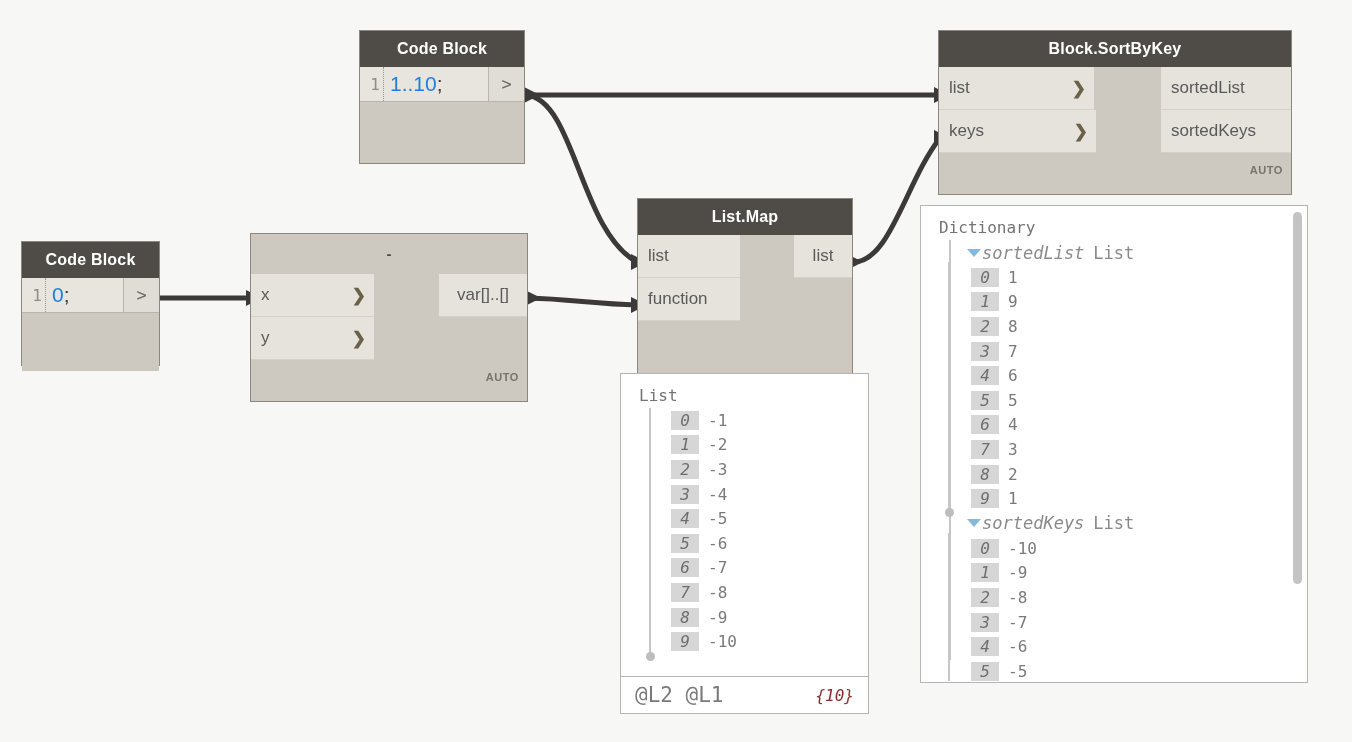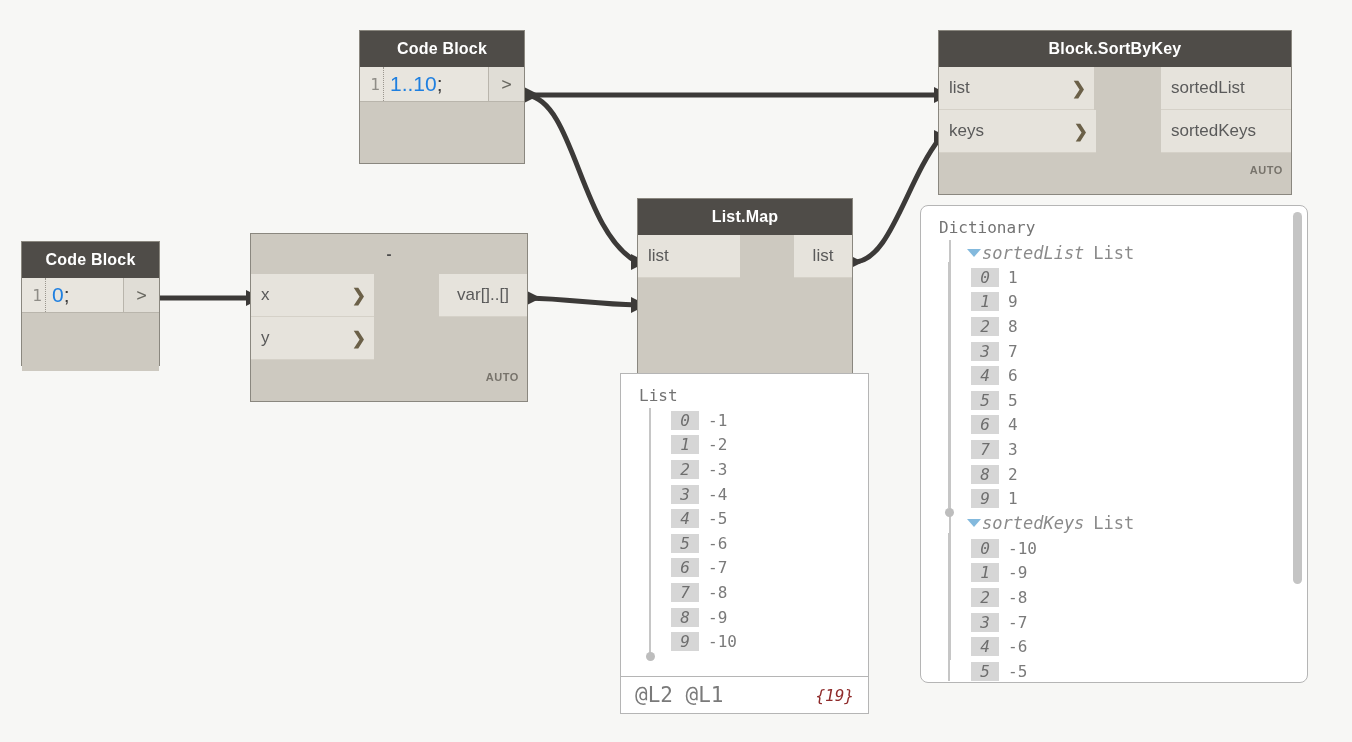--- a/index.html
+++ b/index.html
@@ -211,20 +211,23 @@
       <div class="port-row">
         <div class="port-in" style="width:102px;">
           <span>list</span>
         </div>
         <div class="port-gap"></div>
         <div class="port-out" style="width:58px;justify-content:center;">
           <span>list</span>
         </div>
       </div>
       <div class="port-row">
+        <div class="port-in" style="width:102px;">
+          <span>function</span>
+        </div>
         <div class="port-gap"></div>
       </div>
     </div>
     <div class="node-foot"></div>
   </div>
 
   <div class="node" style="left:938px;top:29px;width:354px;height:165px;">
     <div class="node-header">Block.SortByKey</div>
     <div class="ports">
       <div class="port-row">
@@ -298,25 +301,25 @@
             </div>
             <div class="tree-row">
               <span class="idx">9</span>
               <span class="val">-10</span>
             </div>
           </div>
       </div>
     </div>
     <div class="panel-foot">
       <span class="foot-lvl">@L2 @L1</span>
-      <span class="foot-count">{19}</span>
-    </div>
-  </div>
-
-  <div class="panel" style="left:920px;top:204px;width:388px;height:478px;border-radius:8px;">
+      <span class="foot-count">{10}</span>
+    </div>
+  </div>
+
+  <div class="panel" style="left:920px;top:204px;width:388px;height:478px;">
     <div class="panel-body" style="height:476px;">
       <div class="tree-title">Dictionary</div>
       <div class="tree-line" style="left:28px;top:34px;height:420px;"></div>
       <div id="dict-groups">
           <div style="position: relative; padding-left: 50px;">
             <div class="key-row" style="margin-left: -50px; padding-left: 46px;">
               <span class="caret"></span>
               <span class="key-name">sortedList</span>
               <span class="key-type">List</span>
             </div>

